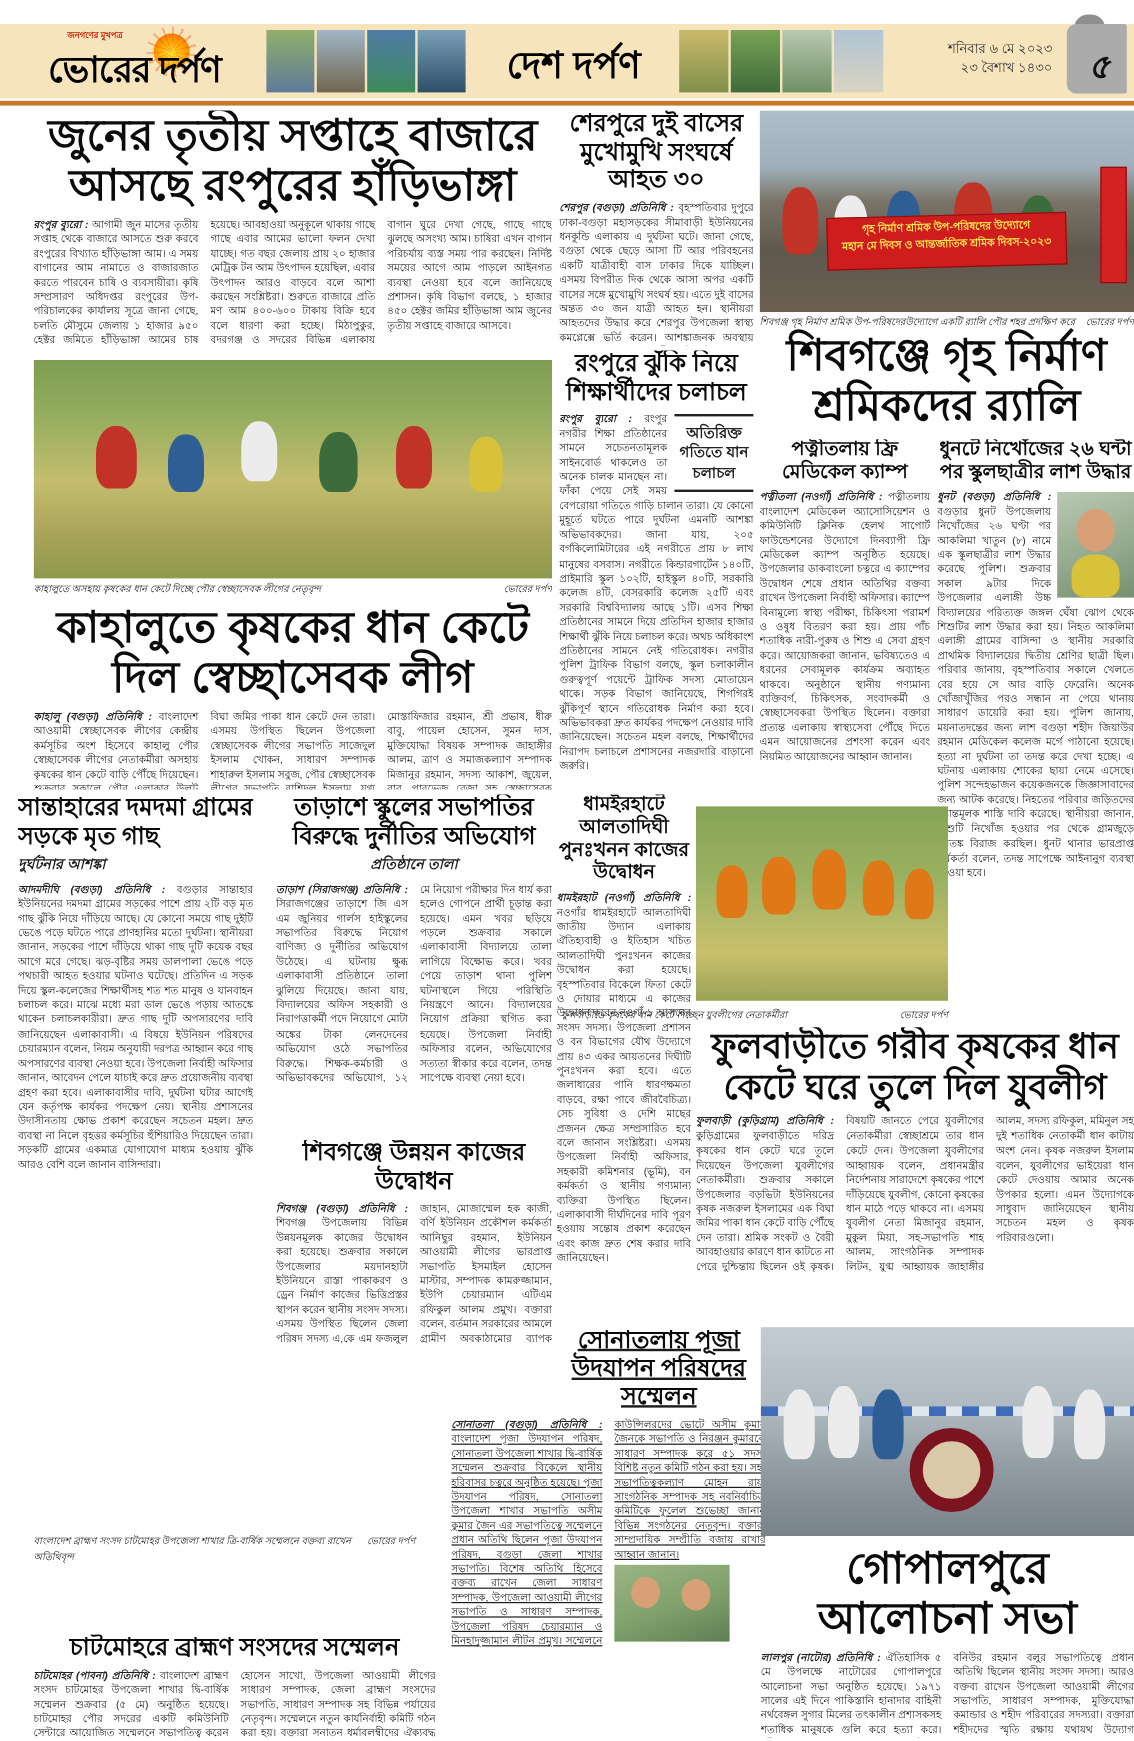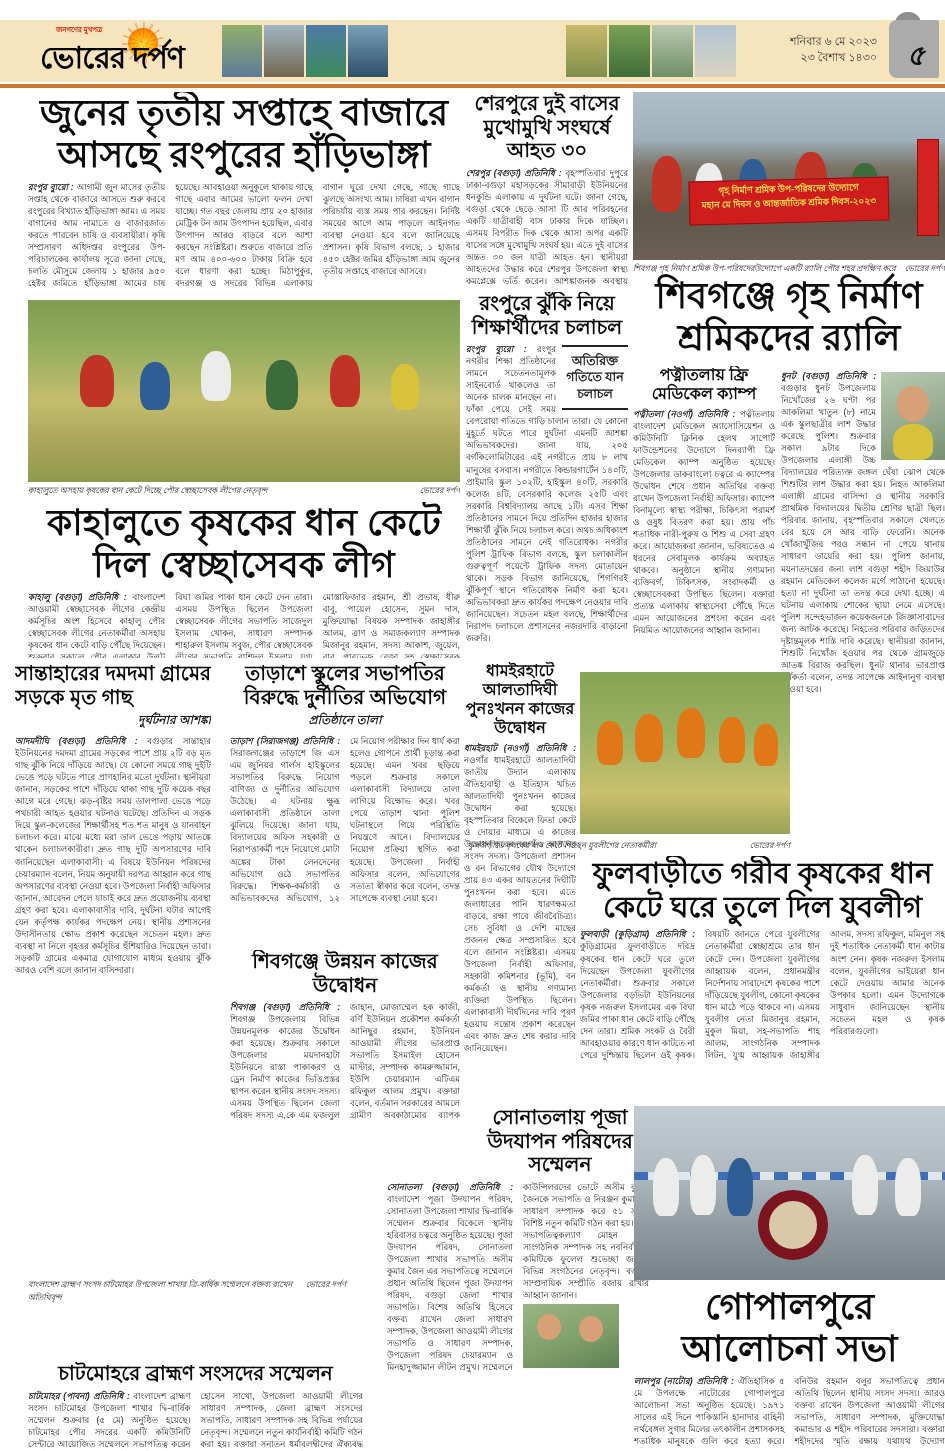--- a/index.html
+++ b/index.html
@@ -34,21 +34,21 @@
   
   .article { position:absolute; overflow:hidden; }
   .hl { font-weight:800; color:#0b0b0b; text-align:center; line-height:1.18; }
   .hl-xl { font-size:36px; }
   .hl-lg { font-size:36px; }
   .hl-f  { font-size:29px; }
   .hl-md { font-size:20px; }
   .hl-sm { font-size:16px; }
   .hl-left { text-align:left; }
   .subhead { font-size:12px; font-style:italic; font-weight:bold; text-align:center; margin-top:2px; }
-  .subhead-left { text-align:right; }
+  .subhead-left { text-align:left; }
   .body-text { font-size:8.6px; line-height:1.4; text-align:justify; color:#232323; margin-top:4px; }
   .byline { font-weight:bold; font-style:italic; }
   .cols-3 { column-count:3; column-gap:10px; }
   .cols-2 { column-count:2; column-gap:10px; }
   .clip { overflow:hidden; }
   .caption { display:flex; justify-content:space-between; font-size:8px; font-style:italic; color:#222; margin-top:2px; }
   .caption .credit { white-space:nowrap; margin-left:8px; }
   .pullquote { border-top:2px solid #222; border-bottom:2px solid #222; font-weight:bold;
                font-size:12.5px; text-align:center; line-height:1.3; padding:6px 2px; }
   .pq-float-r { float:right; width:66px; margin:2px 0 4px 6px; }
@@ -88,20 +88,21 @@
       <span class="tagline">জনগণের মুখপত্র</span>
       <span class="sun"></span>
       <span class="logo-text">ভোরের দর্পণ</span>
     </div>
     <div class="photo-strip strip-a">
       <div class="strip-cell" style="background:linear-gradient(180deg,#8fb06a,#5f7a9a)"></div>
       <div class="strip-cell" style="background:linear-gradient(180deg,#9fb6c6,#72664f)"></div>
       <div class="strip-cell" style="background:linear-gradient(180deg,#4f7ba6,#3c8a5c)"></div>
       <div class="strip-cell" style="background:linear-gradient(180deg,#7aa0b8,#2e4e68)"></div>
     </div>
+    <div class="section-title">দেশ দর্পণ</div>
     <div class="photo-strip strip-b">
       <div class="strip-cell" style="background:linear-gradient(180deg,#c9b96a,#7f8f4a)"></div>
       <div class="strip-cell" style="background:linear-gradient(180deg,#79a255,#3f6b3a)"></div>
       <div class="strip-cell" style="background:linear-gradient(180deg,#b9c9b0,#6f8f66)"></div>
       <div class="strip-cell" style="background:linear-gradient(180deg,#b0c4d4,#d9d4c2)"></div>
     </div>
     <div class="date-block">
       <div>শনিবার ৬ মে ২০২৩</div>
       <div>২৩ বৈশাখ ১৪৩০</div>
     </div>
@@ -176,20 +177,21 @@
 
   <div class="article" style="left:633px; top:366px; width:142px; height:292px;">
     <div class="hl hl-sm">পত্নীতলায় ফ্রি মেডিকেল ক্যাম্প</div>
     <div class="body-text clip" style="height:246px;">
       <span class="byline">পত্নীতলা (নওগাঁ) প্রতিনিধি :</span>
       <span>পত্নীতলায় বাংলাদেশ মেডিকেল অ্যাসোসিয়েশন ও কমিউনিটি ক্লিনিক হেলথ সাপোর্ট ফাউন্ডেশনের উদ্যোগে দিনব্যাপী ফ্রি মেডিকেল ক্যাম্প অনুষ্ঠিত হয়েছে। উপজেলার ডাকবাংলো চত্বরে এ ক্যাম্পের উদ্বোধন শেষে প্রধান অতিথির বক্তব্য রাখেন উপজেলা নির্বাহী অফিসার। ক্যাম্পে বিনামূল্যে স্বাস্থ্য পরীক্ষা, চিকিৎসা পরামর্শ ও ওষুধ বিতরণ করা হয়। প্রায় পাঁচ শতাধিক নারী-পুরুষ ও শিশু এ সেবা গ্রহণ করে। আয়োজকরা জানান, ভবিষ্যতেও এ ধরনের সেবামূলক কার্যক্রম অব্যাহত থাকবে। অনুষ্ঠানে স্থানীয় গণ্যমান্য ব্যক্তিবর্গ, চিকিৎসক, সংবাদকর্মী ও স্বেচ্ছাসেবকরা উপস্থিত ছিলেন। বক্তারা প্রত্যন্ত এলাকায় স্বাস্থ্যসেবা পৌঁছে দিতে এমন আয়োজনের প্রশংসা করেন এবং নিয়মিত আয়োজনের আহ্বান জানান।</span>
     </div>
   </div>
 
   <div class="article" style="left:781px; top:366px; width:164px; height:488px;">
+    <div class="hl hl-sm">ধুনটে নিখোঁজের ২৬ ঘন্টা পর স্কুলছাত্রীর লাশ উদ্ধার</div>
     <div class="body-text clip" style="height:436px;">
       <div class="photo photo-child" style="float:right; width:64px; height:88px; margin:2px 0 4px 5px;">
         <div class="face" style="left:16px; top:14px; width:32px; height:36px;"></div>
         <div class="fig shirt-yl" style="left:12px; top:52px; width:40px; height:36px;"></div>
       </div>
       <span class="byline">ধুনট (বগুড়া) প্রতিনিধি :</span>
       <span>বগুড়ার ধুনট উপজেলায় নিখোঁজের ২৬ ঘণ্টা পর আকলিমা খাতুন (৮) নামে এক স্কুলছাত্রীর লাশ উদ্ধার করেছে পুলিশ। শুক্রবার সকাল ৯টার দিকে উপজেলার এলাঙ্গী উচ্চ বিদ্যালয়ের পরিত্যক্ত জঙ্গল ঘেঁষা ঝোপ থেকে শিশুটির লাশ উদ্ধার করা হয়। নিহত আকলিমা এলাঙ্গী গ্রামের বাসিন্দা ও স্থানীয় সরকারি প্রাথমিক বিদ্যালয়ের দ্বিতীয় শ্রেণির ছাত্রী ছিল। পরিবার জানায়, বৃহস্পতিবার সকালে খেলতে বের হয়ে সে আর বাড়ি ফেরেনি। অনেক খোঁজাখুঁজির পরও সন্ধান না পেয়ে থানায় সাধারণ ডায়েরি করা হয়। পুলিশ জানায়, ময়নাতদন্তের জন্য লাশ বগুড়া শহীদ জিয়াউর রহমান মেডিকেল কলেজ মর্গে পাঠানো হয়েছে। হত্যা না দুর্ঘটনা তা তদন্ত করে দেখা হচ্ছে। এ ঘটনায় এলাকায় শোকের ছায়া নেমে এসেছে। পুলিশ সন্দেহভাজন কয়েকজনকে জিজ্ঞাসাবাদের জন্য আটক করেছে। নিহতের পরিবার জড়িতদের দৃষ্টান্তমূলক শাস্তি দাবি করেছে। স্থানীয়রা জানান, শিশুটি নিখোঁজ হওয়ার পর থেকে গ্রামজুড়ে আতঙ্ক বিরাজ করছিল। ধুনট থানার ভারপ্রাপ্ত কর্মকর্তা বলেন, তদন্ত সাপেক্ষে আইনানুগ ব্যবস্থা নেওয়া হবে।</span>
     </div>
   </div>
 
@@ -260,21 +262,21 @@
     <span class="credit">ভোরের দর্পণ</span>
   </div>
   <div class="article" style="left:28px; top:1362px; width:335px; height:154px;">
     <div class="hl hl-md">চাটমোহরে ব্রাহ্মণ সংসদের সম্মেলন</div>
     <div class="body-text cols-2 clip" style="height:116px;">
       <span class="byline">চাটমোহর (পাবনা) প্রতিনিধি :</span>
       <span>বাংলাদেশ ব্রাহ্মণ সংসদ চাটমোহর উপজেলা শাখার দ্বি-বার্ষিক সম্মেলন শুক্রবার (৫ মে) অনুষ্ঠিত হয়েছে। চাটমোহর পৌর সদরের একটি কমিউনিটি সেন্টারে আয়োজিত সম্মেলনে সভাপতিত্ব করেন সংগঠনের সভাপতি শ্যামল ভট্টাচার্য। বক্তব্য দেন, পাবনা জেলা আওয়ামী লীগের সহ-সভাপতি ও চাটমোহর পৌরসভার মেয়র এ্যাড. সাখাওয়াত হোসেন সাখো, উপজেলা আওয়ামী লীগের সাধারণ সম্পাদক, জেলা ব্রাহ্মণ সংসদের সভাপতি, সাধারণ সম্পাদক সহ বিভিন্ন পর্যায়ের নেতৃবৃন্দ। সম্মেলনে নতুন কার্যনির্বাহী কমিটি গঠন করা হয়। বক্তারা সনাতন ধর্মাবলম্বীদের ঐক্যবদ্ধ থাকার আহ্বান জানান। অনুষ্ঠান শেষে মনোজ্ঞ সাংস্কৃতিক অনুষ্ঠান ও প্রসাদ বিতরণ করা হয়।</span>
     </div>
   </div>
 
-  <div class="article" style="left:387px; top:1106px; width:262px; height:342px;">
+  <div class="article" style="left:376px; top:1106px; width:262px; height:342px;text-decoration:underline;">
     <div class="hl hl-md" style="margin-left:84px;">সোনাতলায় পূজা উদযাপন পরিষদের সম্মেলন</div>
     <div class="body-text cols-2 clip" style="height:262px;">
       <span class="byline">সোনাতলা (বগুড়া) প্রতিনিধি :</span>
       <span>বাংলাদেশ পূজা উদযাপন পরিষদ, সোনাতলা উপজেলা শাখার দ্বি-বার্ষিক সম্মেলন শুক্রবার বিকেলে স্থানীয় হরিবাসর চত্বরে অনুষ্ঠিত হয়েছে। পূজা উদযাপন পরিষদ, সোনাতলা উপজেলা শাখার সভাপতি অসীম কুমার জৈন এর সভাপতিত্বে সম্মেলনে প্রধান অতিথি ছিলেন পূজা উদযাপন পরিষদ, বগুড়া জেলা শাখার সভাপতি। বিশেষ অতিথি হিসেবে বক্তব্য রাখেন জেলা সাধারণ সম্পাদক, উপজেলা আওয়ামী লীগের সভাপতি ও সাধারণ সম্পাদক, উপজেলা পরিষদ চেয়ারম্যান ও মিনহাদুজ্জামান লীটন প্রমুখ। সম্মেলনে কাউন্সিলরদের ভোটে অসীম কুমার জৈনকে সভাপতি ও নিরঞ্জন কুমারকে সাধারণ সম্পাদক করে ৫১ সদস্য বিশিষ্ট নতুন কমিটি গঠন করা হয়। সহ-সভাপতিত্বকল্যাণ মোহন রায়, সাংগঠনিক সম্পাদক সহ নবনির্বাচিত কমিটিকে ফুলেল শুভেচ্ছা জানান বিভিন্ন সংগঠনের নেতৃবৃন্দ। বক্তারা সাম্প্রদায়িক সম্প্রীতি বজায় রাখার আহ্বান জানান।</span>
       <div class="photo photo-inset" style="width:96px; height:64px; margin-top:3px;">
         <div class="face" style="left:14px; top:10px; width:24px; height:26px;"></div>
         <div class="face" style="left:56px; top:12px; width:24px; height:26px;"></div>
       </div>
     </div>
   </div>

